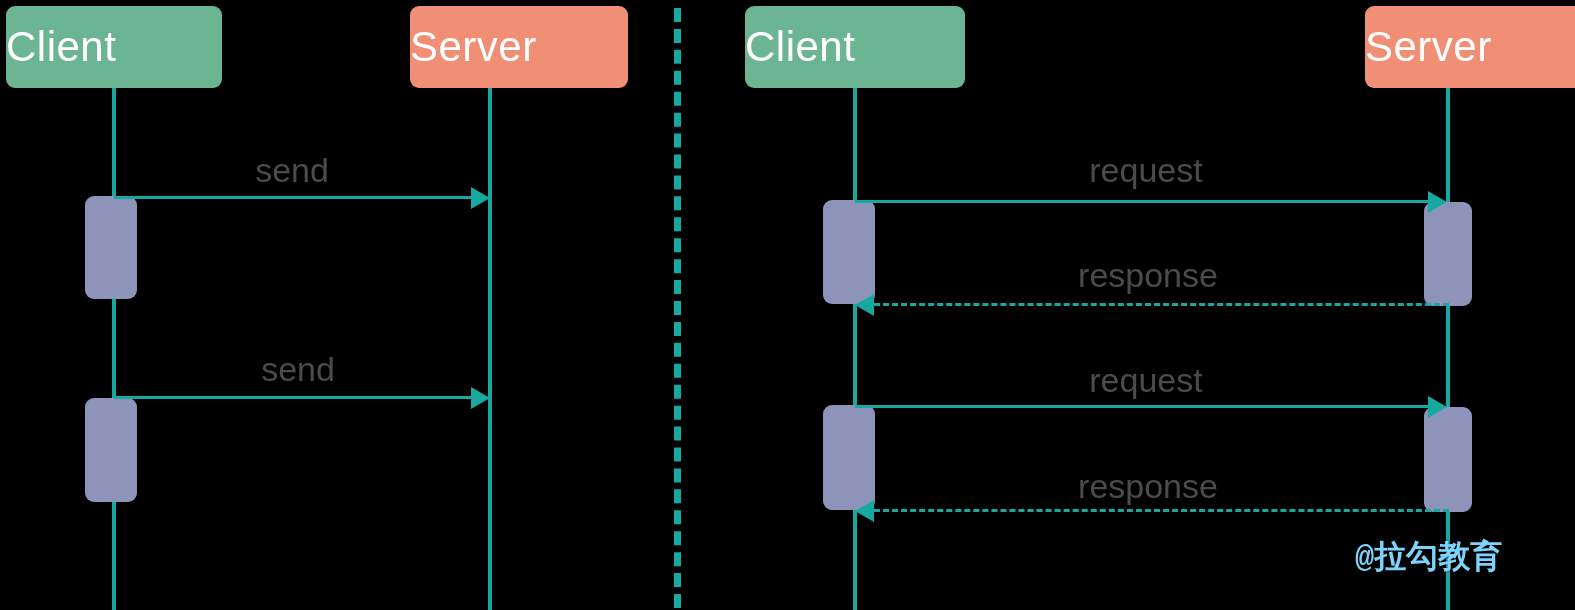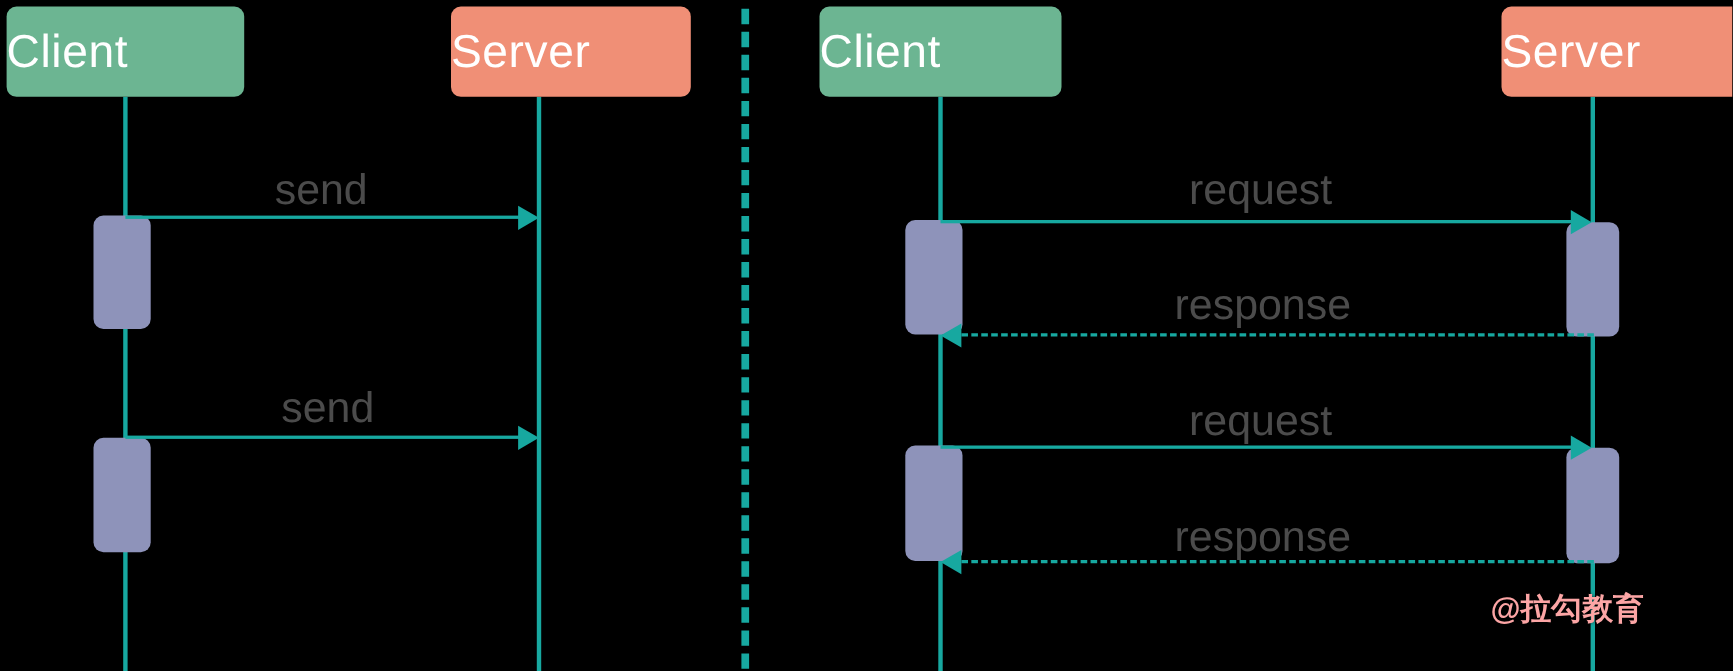--- a/index.html
+++ b/index.html
@@ -71,42 +71,42 @@
     border-left: 19px solid #17a8a0;
   }
   .arrowhead.left {
     border-top: 11px solid transparent;
     border-bottom: 11px solid transparent;
     border-right: 19px solid #17a8a0;
   }
   .msg-label {
     position: absolute;
     color: #4b4b4b;
-    font-size: 39px;
+    font-size: 34px;
     font-weight: 400;
     white-space: nowrap;
     transform: translateX(-50%);
     line-height: 1;
   }
 
   
   .divider {
     position: absolute;
     width: 0;
     border-left: 7px dashed #17a8a0;
   }
 
   
   .watermark {
     position: absolute;
-    color: #fca5a5;
-    font-size: 28px;
+    color: #7dd3fc;
+    font-size: 32px;
     font-weight: bold;
     white-space: nowrap;
-    font-family: Liberation Sans, sans-serif;
+    font-family: Liberation Mono, monospace;
     text-shadow: 0 0 3px rgba(0,0,0,0.6);
   }
 </style>
 </head>
 <body>
 
 <div id="canvas">
 
   <div>
 

